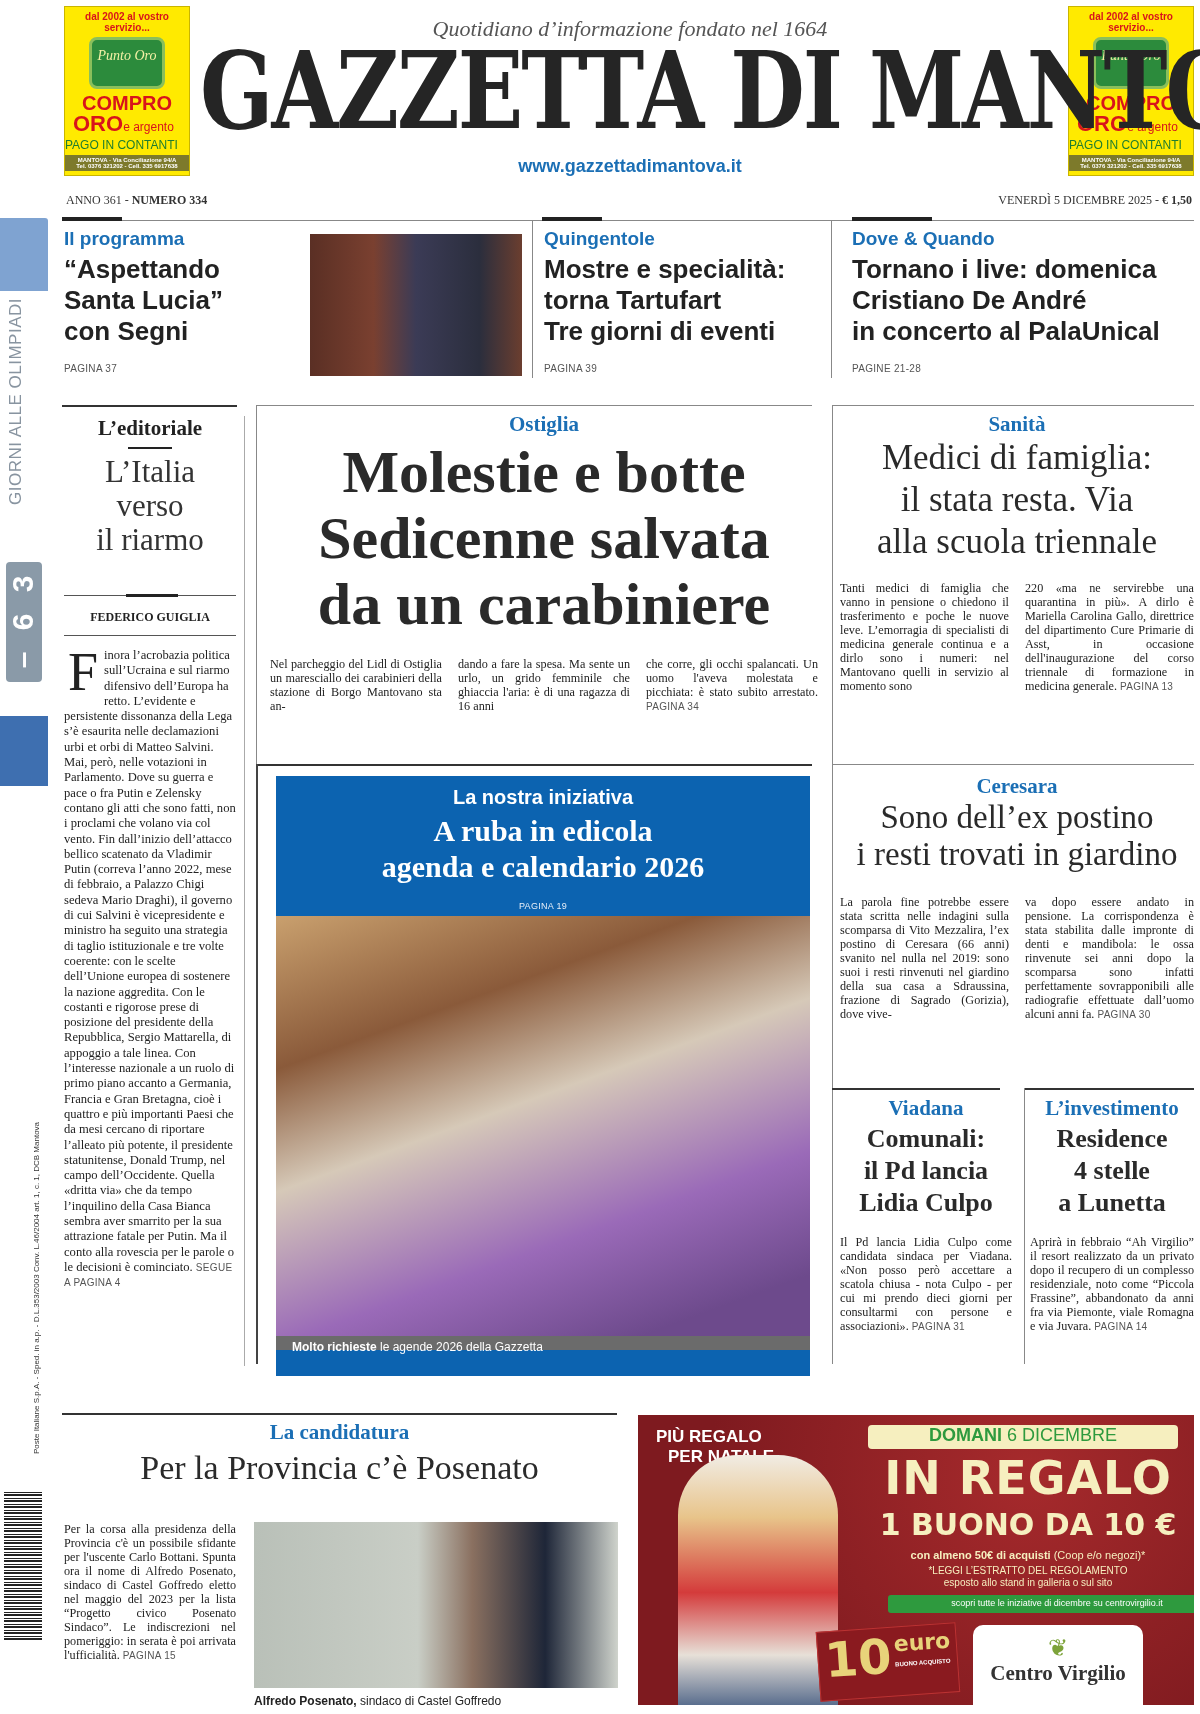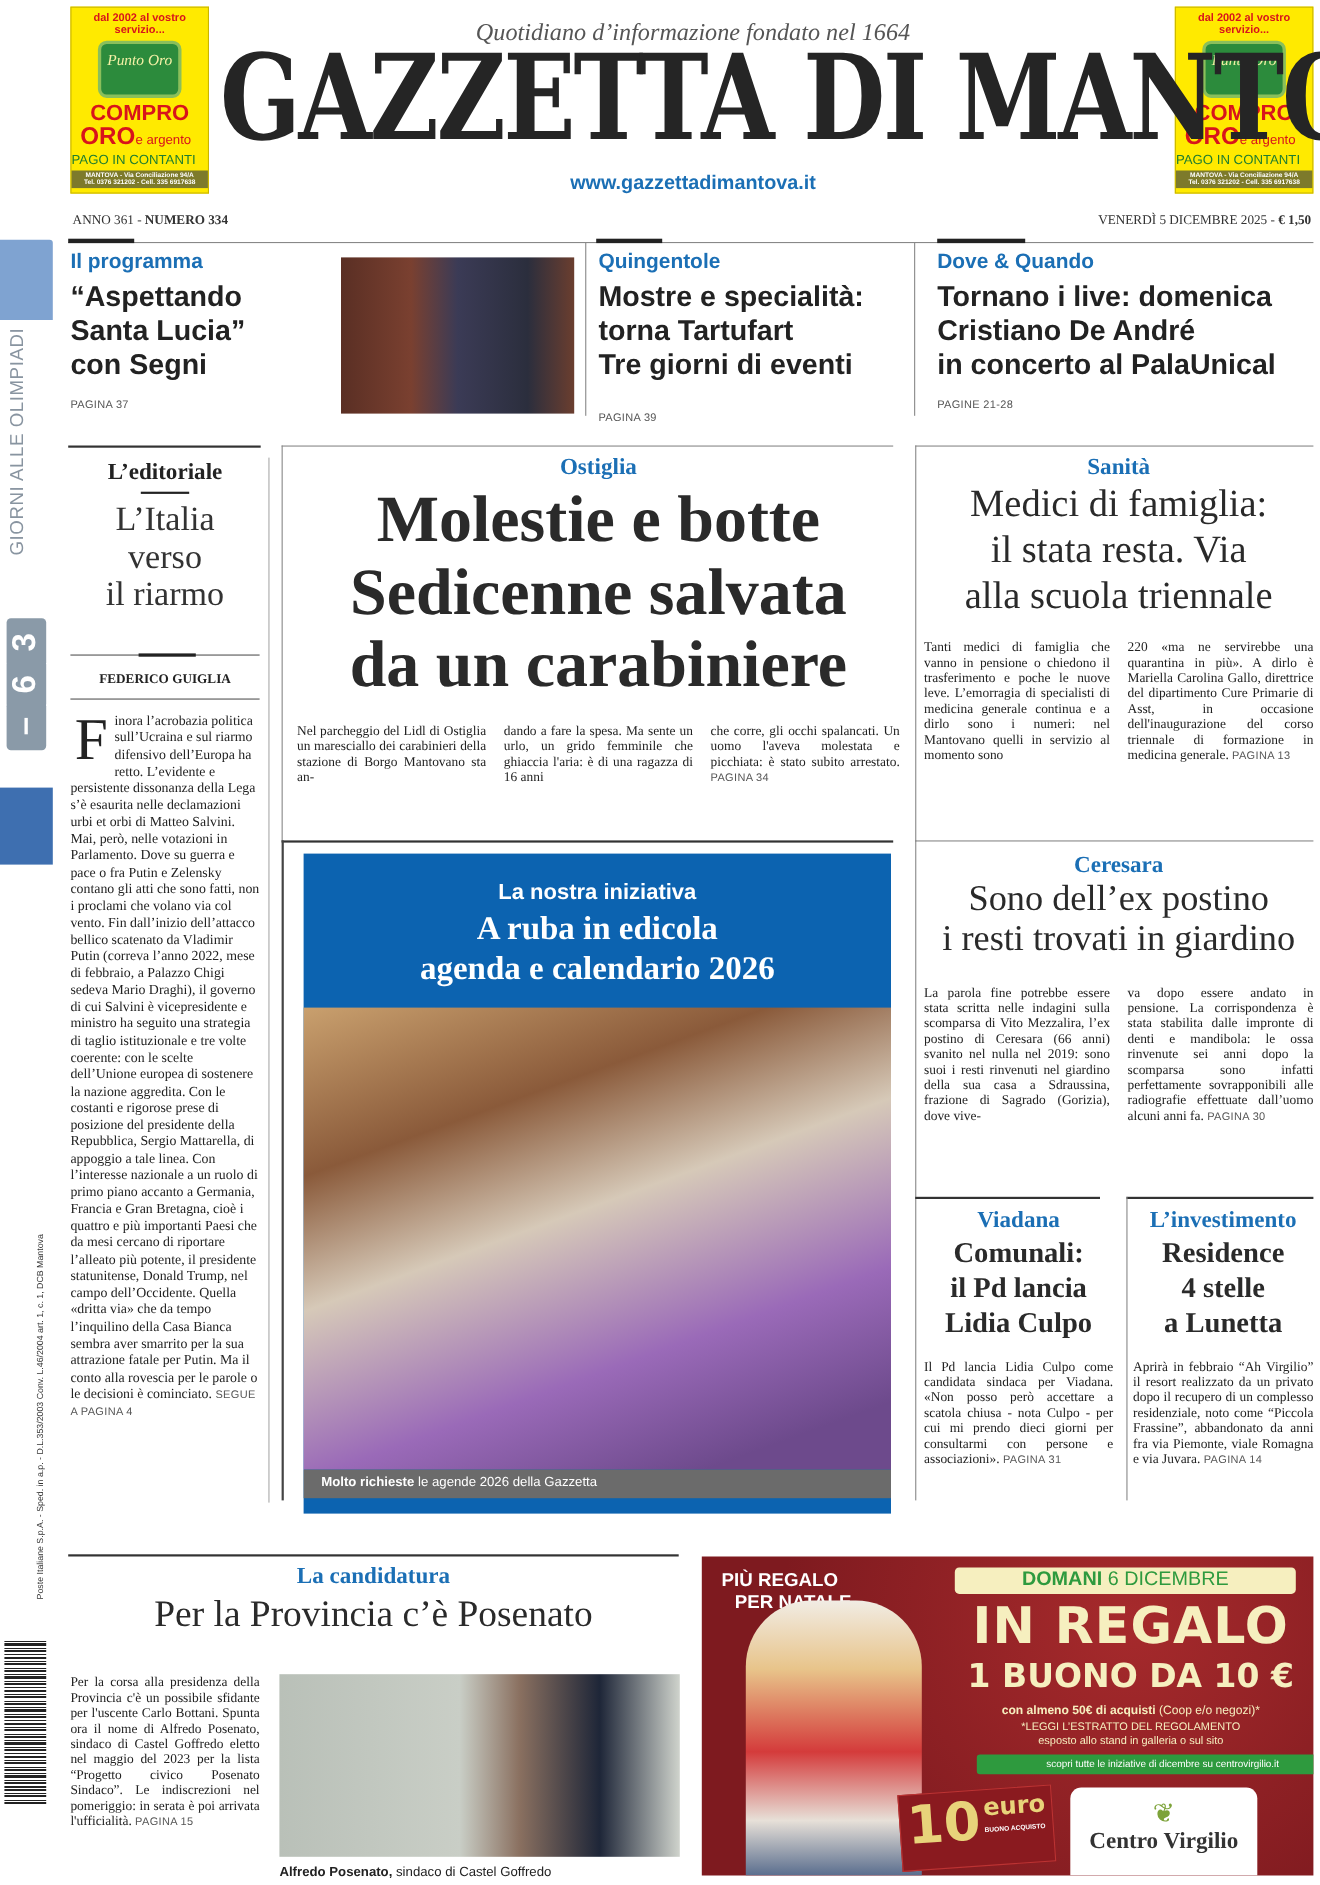--- a/index.html
+++ b/index.html
@@ -86,21 +86,21 @@
 </div>
 <div class="abs photo" style="left:310px;top:234px;width:212px;height:142px;background:linear-gradient(90deg,#5a2f24 0%,#7a4030 30%,#3b3b56 50%,#2b2e3d 80%,#6b3e2f 100%)"></div>
 
 <div class="abs" style="left:544px;top:228px;width:280px">
   <div class="kicker-sans">Quingentole</div>
   <div class="head-sans" style="margin-top:4px">
     <div>Mostre e specialità:</div>
       <div>torna Tartufart</div>
       <div>Tre giorni di eventi</div>
   </div>
-  <div class="pag" style="margin-top:28px">PAGINA 39</div>
+  <div class="pag" style="margin-top:16px">PAGINA 39</div>
 </div>
 
 <div class="abs" style="left:852px;top:228px;width:340px">
   <div class="kicker-sans">Dove &amp; Quando</div>
   <div class="head-sans" style="margin-top:4px">
     <div>Tornano i live: domenica</div>
       <div>Cristiano De André</div>
       <div>in concerto al PalaUnical</div>
   </div>
   <div class="pag" style="margin-top:16px">PAGINE 21-28</div>
@@ -155,28 +155,28 @@
     <div class="body-text" style="flex:1"><span>220 «ma ne servirebbe una quarantina in più». A dirlo è Mariella Carolina Gallo, direttrice del dipartimento Cure Primarie di Asst, in occasione dell'inaugurazione del corso triennale di formazione in medicina generale.</span> <span class="pag">PAGINA 13</span></div>
   </div>
 </div>
 
 <div class="abs" style="left:256px;top:764px;width:556px;border-top:2px solid #333"></div>
 <div class="abs" style="left:832px;top:764px;width:362px;border-top:1px solid #888"></div>
 <div class="abs vline" style="left:256px;top:764px;height:600px;border-color:#444;border-left-width:2px"></div>
 <div class="abs vline" style="left:832px;top:764px;height:600px"></div>
 
 <div class="abs" style="left:276px;top:776px;width:534px;height:600px;background:#0c63b0">
-  <div class="sans" style="color:#fff;font-weight:bold;font-size:20px;text-align:center;margin-top:24px">La nostra iniziativa</div>
+  <div class="sans" style="color:#fff;font-weight:bold;font-size:20px;text-align:center;margin-top:10px">La nostra iniziativa</div>
   <div class="serif" style="color:#fff;font-weight:bold;font-size:30px;line-height:36px;text-align:center;margin-top:4px">
     <div>A ruba in edicola</div>
       <div>agenda e calendario 2026</div>
   </div>
   <div class="pag" style="color:#e6eef8;text-align:center;margin-top:16px;font-size:9px">PAGINA 19</div>
   <div style="position:absolute;left:0;top:140px;width:534px;height:420px;background:linear-gradient(160deg,#c9a06e 0%,#8a5a3a 25%,#d6c9b8 45%,#9a6ab8 70%,#6d4a8c 90%)"></div>
-  <div class="sans" style="position:absolute;left:0;top:560px;width:534px;height:26px;background:#6b6b6b;color:#fff;font-size:12px;padding:4px 16px"><b>Molto richieste</b><span> le agende 2026 della Gazzetta</span></div>
+  <div class="sans" style="position:absolute;left:0;top:560px;width:534px;height:14px;background:#6b6b6b;color:#fff;font-size:12px;padding:4px 16px"><b>Molto richieste</b><span> le agende 2026 della Gazzetta</span></div>
 </div>
 
 <div class="abs" style="left:840px;top:774px;width:354px">
   <div class="kicker-serif">Ceresara</div>
   <div class="serif" style="font-size:33px;line-height:37px;text-align:center;color:#2a2a2a">
     <div>Sono dell’ex postino</div>
       <div>i resti trovati in giardino</div>
   </div>
   <div style="display:flex;gap:16px;margin-top:22px">
     <div class="body-text" style="flex:1">La parola fine potrebbe essere stata scritta nelle indagini sulla scomparsa di Vito Mezzalira, l’ex postino di Ceresara (66 anni) svanito nel nulla nel 2019: sono suoi i resti rinvenuti nel giardino della sua casa a Sdraussina, frazione di Sagrado (Gorizia), dove vive-</div>

